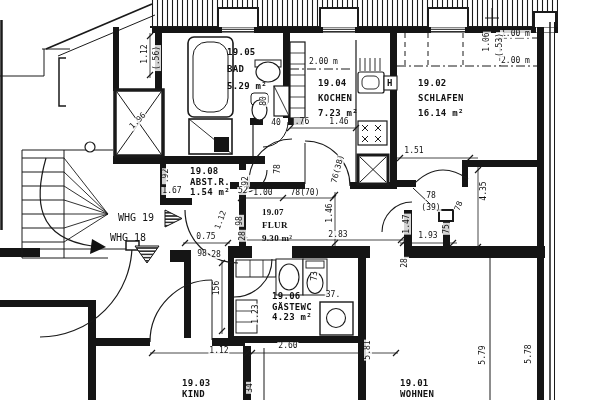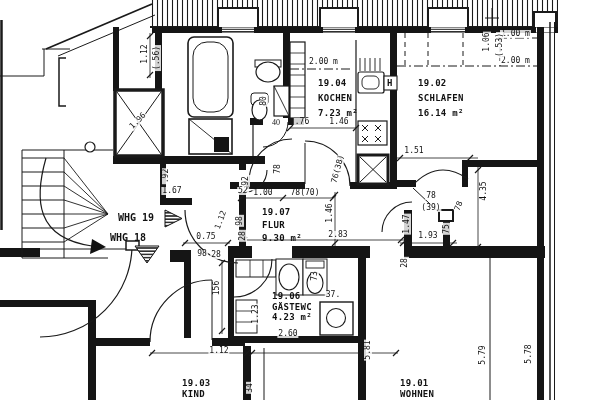--- a/index.html
+++ b/index.html
@@ -5,23 +5,23 @@
   html,body{margin:0;padding:0;background:#e8e8e8;}
   .plan{position:relative;width:600px;height:400px;background:#ffffff;overflow:hidden;
         font-family:"DejaVu Sans Mono",monospace;}
   .plan svg{position:absolute;left:0;top:0;}
   .lbl-layer{position:absolute;left:0;top:0;width:600px;height:400px;}
   .dim{position:absolute;font-size:8px;line-height:1;color:#111;white-space:nowrap;
        background:rgba(255,255,255,.82);padding:0 1px;}
   .room-label{position:absolute;font-size:9px;font-weight:bold;color:#111;line-height:1.25;
               white-space:nowrap;letter-spacing:.3px;}
   .room-label span{display:block;}
-  .unit-label{position:absolute;font-size:10px;font-weight:bold;color:#111;white-space:nowrap;}
+  .unit-label{position:absolute;font-size:10px;font-weight:normal;color:#111;white-space:nowrap;}
   .fx{position:absolute;font-size:9px;font-weight:bold;color:#111;line-height:1;}
-  .lh17 span{line-height:17px;} .lh15 span{line-height:15px;} .lh13 span{line-height:13px;}
+  .lh17 span{line-height:17px;} .lh15 span{line-height:15px;} .lh13 span{line-height:13px;font-family:Liberation Serif, serif;}
   .lh11 span{line-height:11px;} .lh10 span{line-height:10.5px;}
 </style>
 </head>
 <body>
 
 <div class="plan">
 <svg width="600" height="400" viewBox="0 0 600 400">
   <defs>
     <pattern id="rh" width="5" height="8" patternUnits="userSpaceOnUse">
       <rect width="5" height="8" fill="#fff"></rect>
@@ -254,29 +254,39 @@
   </g>
 
   <g stroke="#111">
     <polygon points="165,210 165,227 182,218.5" fill="url(#hs)" stroke-width="1"></polygon>
     <polygon points="135,246 159,246 147,263" fill="url(#hs)" stroke-width="1"></polygon>
   </g>
 </svg>
 
 <div class="lbl-layer">
 
+  <div class="room-label lh17" style="left:227px;top:44px">
+    <span>19.05</span>
+    <span>BAD</span>
+    <span>5.29 m²</span>
+  </div>
   <div class="room-label lh15" style="left:318px;top:76px">
     <span>19.04</span>
     <span>KOCHEN</span>
     <span>7.23 m²</span>
   </div>
   <div class="room-label lh15" style="left:418px;top:76px">
     <span>19.02</span>
     <span>SCHLAFEN</span>
     <span>16.14 m²</span>
+  </div>
+  <div class="room-label lh10" style="left:190px;top:166px">
+    <span>19.08</span>
+    <span>ABST.R.</span>
+    <span>1.54 m²</span>
   </div>
   <div class="room-label lh13" style="left:262px;top:206px">
     <span>19.07</span>
     <span>FLUR</span>
     <span>9.30 m²</span>
   </div>
   <div class="room-label lh10" style="left:272px;top:291px">
     <span>19.06</span>
     <span>GÄSTEWC</span>
     <span>4.23 m²</span>
@@ -299,21 +309,21 @@
 
   <span class="fx" style="left:387px;top:79px">H</span>
 
   <div>
         <span class="dim" style="left: 145px; top: 54px; transform: translate(-50%, -50%) rotate(-90deg);">1.12</span>
         <span class="dim" style="left: 157px; top: 58px; transform: translate(-50%, -50%) rotate(-90deg);">(.56)</span>
         <span class="dim" style="left: 138px; top: 121px; transform: translate(-50%, -50%) rotate(-45deg);">1.96</span>
         <span class="dim" style="left: 487px; top: 42px; transform: translate(-50%, -50%) rotate(-90deg);">1.06</span>
         <span class="dim" style="left: 500px; top: 45px; transform: translate(-50%, -50%) rotate(-90deg);">(.53)</span>
         <span class="dim" style="left: 264px; top: 101px; transform: translate(-50%, -50%) rotate(-90deg);">80</span>
-        <span class="dim" style="left: 276px; top: 123px; transform: translate(-50%, -50%) rotate(0deg); font-family: Liberation Serif, serif;">40</span>
+        <span class="dim" style="left: 276px; top: 123px; transform: translate(-50%, -50%) rotate(0deg);">40</span>
         <span class="dim" style="left: 302px; top: 122px; transform: translate(-50%, -50%) rotate(0deg);">.76</span>
         <span class="dim" style="left: 339px; top: 122px; transform: translate(-50%, -50%) rotate(0deg);">1.46</span>
         <span class="dim" style="left: 414px; top: 151px; transform: translate(-50%, -50%) rotate(0deg);">1.51</span>
         <span class="dim" style="left: 278px; top: 169px; transform: translate(-50%, -50%) rotate(-90deg);">78</span>
         <span class="dim" style="left: 338px; top: 169px; transform: translate(-50%, -50%) rotate(-75deg);">76(38)</span>
         <span class="dim" style="left: 166px; top: 176px; transform: translate(-50%, -50%) rotate(-90deg);">.92</span>
         <span class="dim" style="left: 172px; top: 191px; transform: translate(-50%, -50%) rotate(0deg);">1.67</span>
         <span class="dim" style="left: 243px; top: 191px; transform: translate(-50%, -50%) rotate(0deg); font-style: italic;">52</span>
         <span class="dim" style="left: 246px; top: 181px; transform: translate(-50%, -50%) rotate(-90deg);">92</span>
         <span class="dim" style="left: 263px; top: 193px; transform: translate(-50%, -50%) rotate(0deg);">1.00</span>
@@ -332,20 +342,20 @@
         <span class="dim" style="left: 240px; top: 221px; transform: translate(-50%, -50%) rotate(-90deg);">98</span>
         <span class="dim" style="left: 243px; top: 236px; transform: translate(-50%, -50%) rotate(-90deg);">28</span>
         <span class="dim" style="left: 202px; top: 254px; transform: translate(-50%, -50%) rotate(0deg);">98</span>
         <span class="dim" style="left: 216px; top: 255px; transform: translate(-50%, -50%) rotate(0deg);">28</span>
         <span class="dim" style="left: 405px; top: 263px; transform: translate(-50%, -50%) rotate(-90deg);">28</span>
         <span class="dim" style="left: 217px; top: 288px; transform: translate(-50%, -50%) rotate(-90deg);">156</span>
         <span class="dim" style="left: 256px; top: 314px; transform: translate(-50%, -50%) rotate(-90deg);">1.23</span>
         <span class="dim" style="left: 333px; top: 295px; transform: translate(-50%, -50%) rotate(0deg); text-align: center;">37.</span>
         <span class="dim" style="left: 315px; top: 276px; transform: translate(-50%, -50%) rotate(-90deg);">73</span>
         <span class="dim" style="left: 219px; top: 351px; transform: translate(-50%, -50%) rotate(0deg);">1.12</span>
-        <span class="dim" style="left: 288px; top: 334px; transform: translate(-50%, -50%) rotate(0deg);">2.60</span>
+        <span class="dim" style="left: 288px; top: 346px; transform: translate(-50%, -50%) rotate(0deg);">2.60</span>
         <span class="dim" style="left: 368px; top: 350px; transform: translate(-50%, -50%) rotate(-90deg);">5.81</span>
         <span class="dim" style="left: 483px; top: 355px; transform: translate(-50%, -50%) rotate(-90deg);">5.79</span>
         <span class="dim" style="left: 529px; top: 354px; transform: translate(-50%, -50%) rotate(-90deg);">5.78</span>
         <span class="dim" style="left: 250px; top: 388px; transform: translate(-50%, -50%) rotate(-90deg);">34</span>
       </div>
 </div>
 </div>
 
 </body></html>

